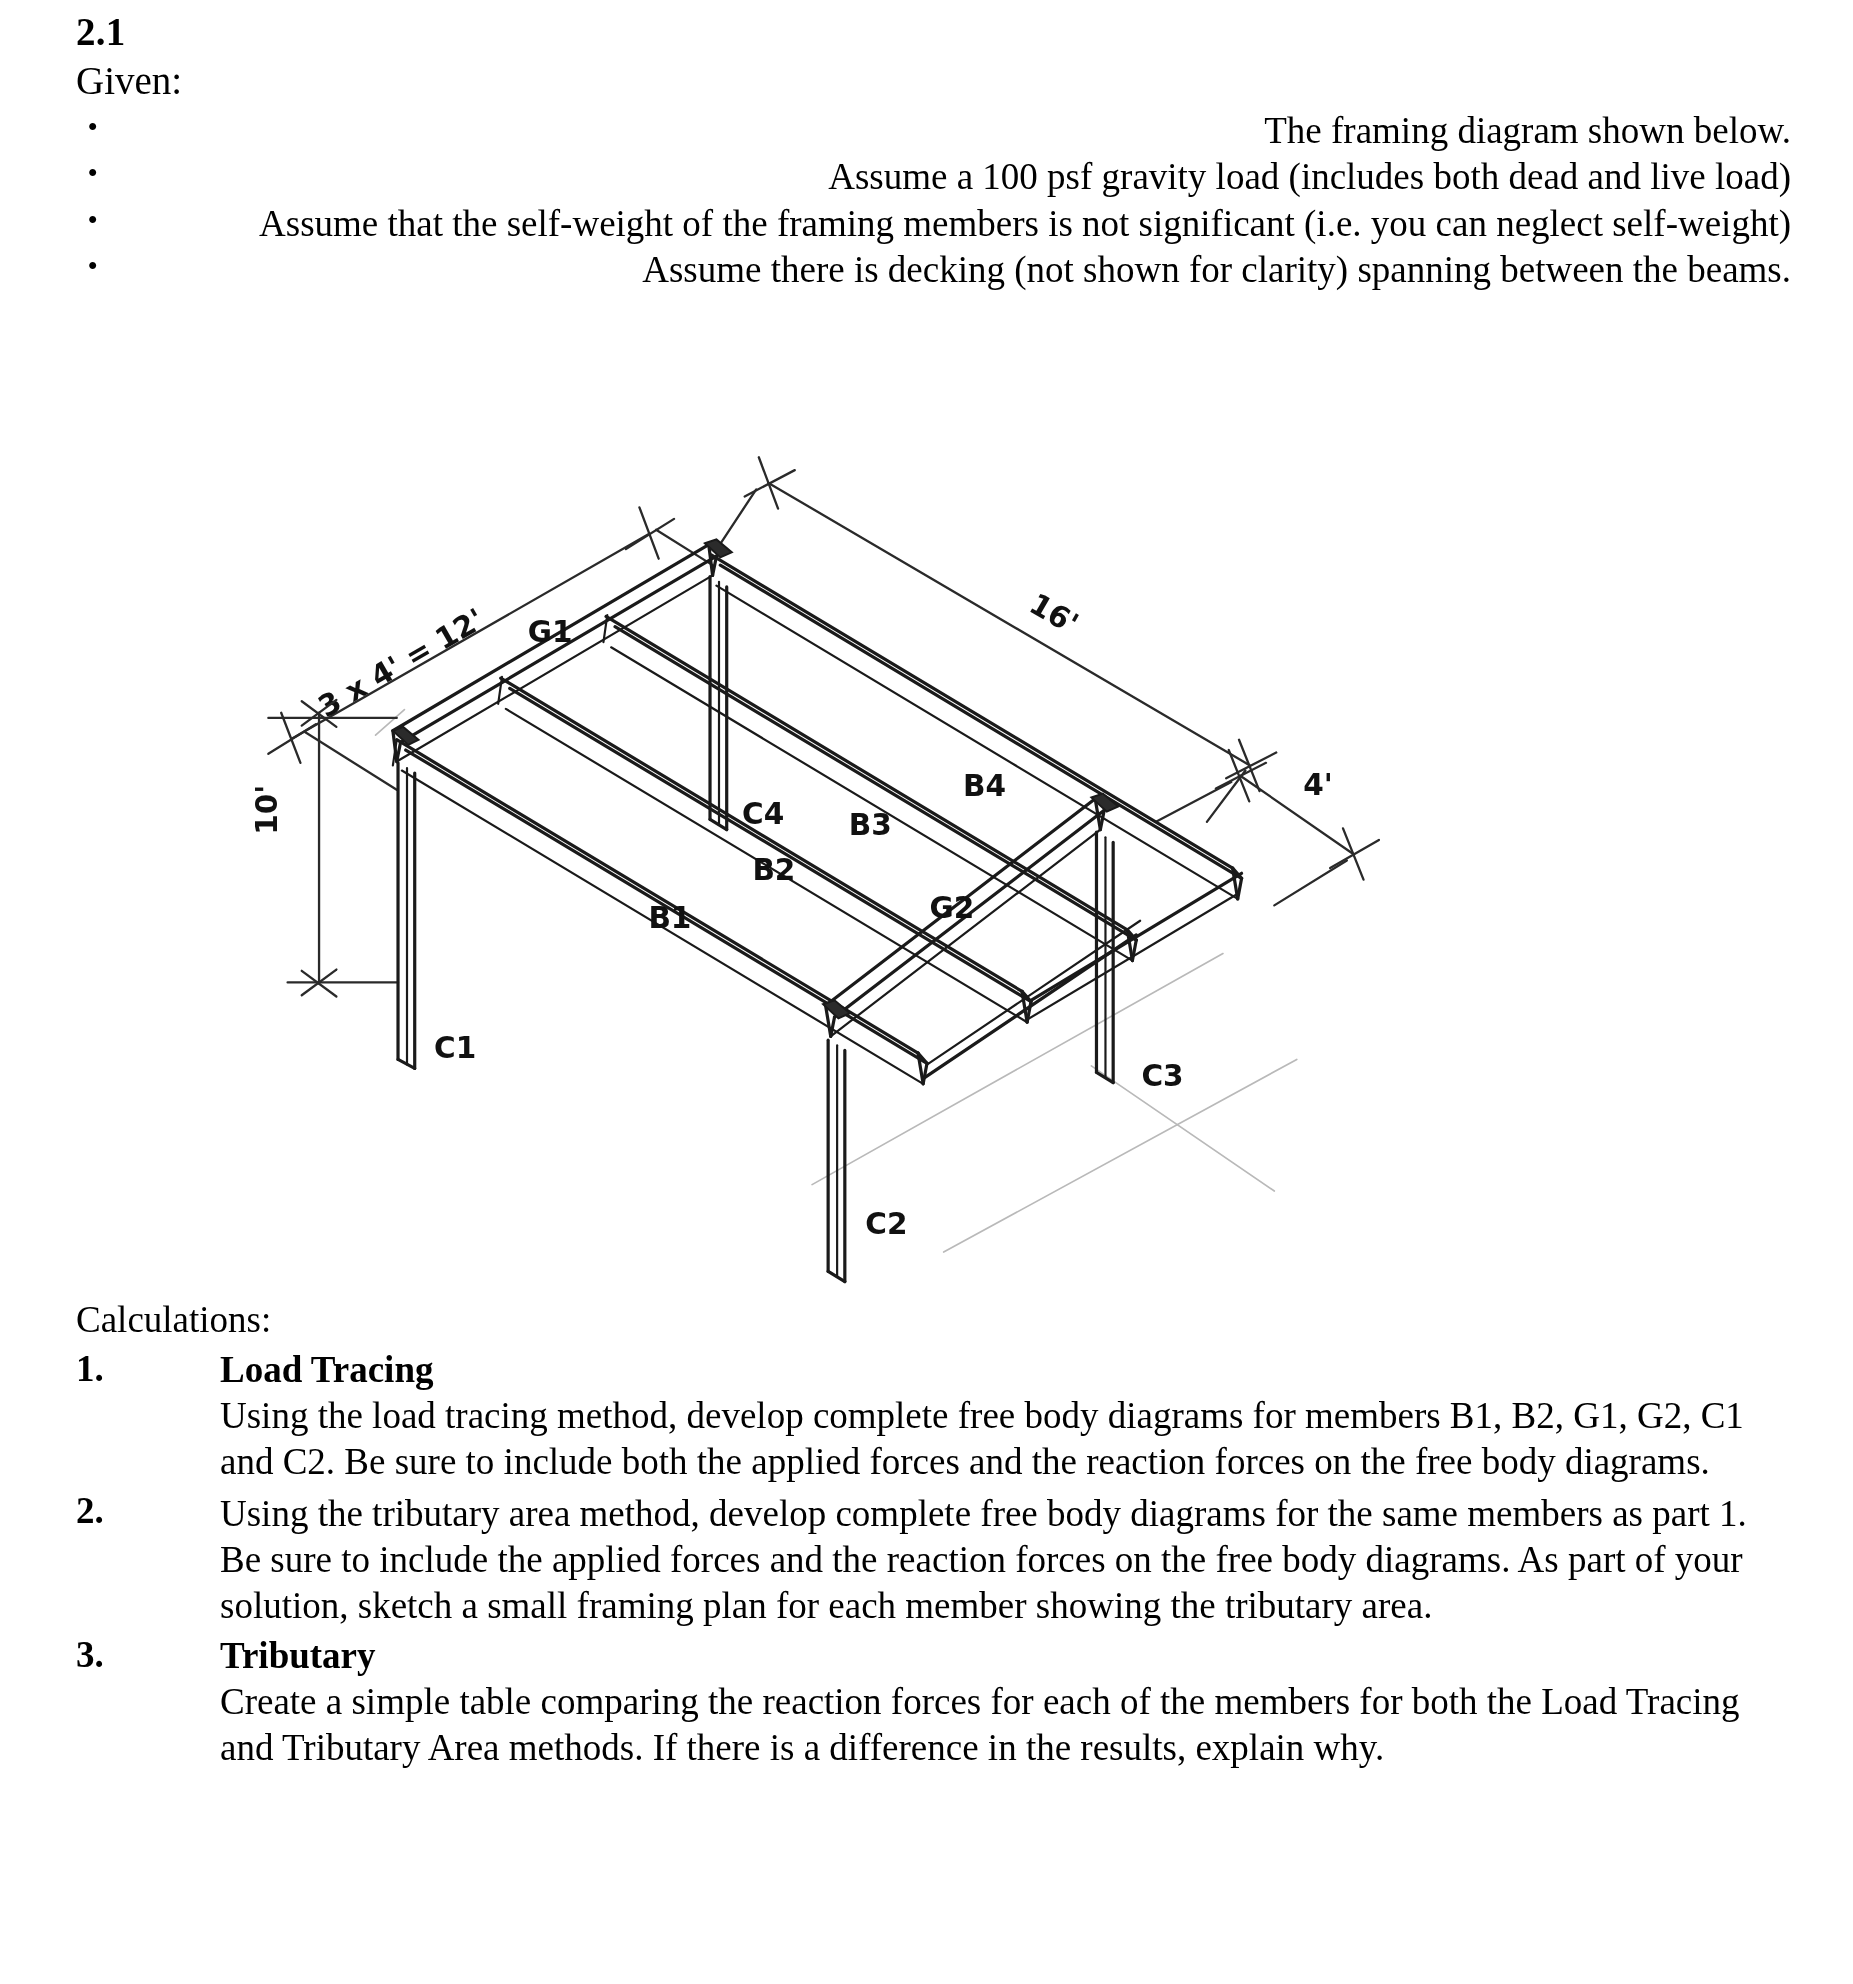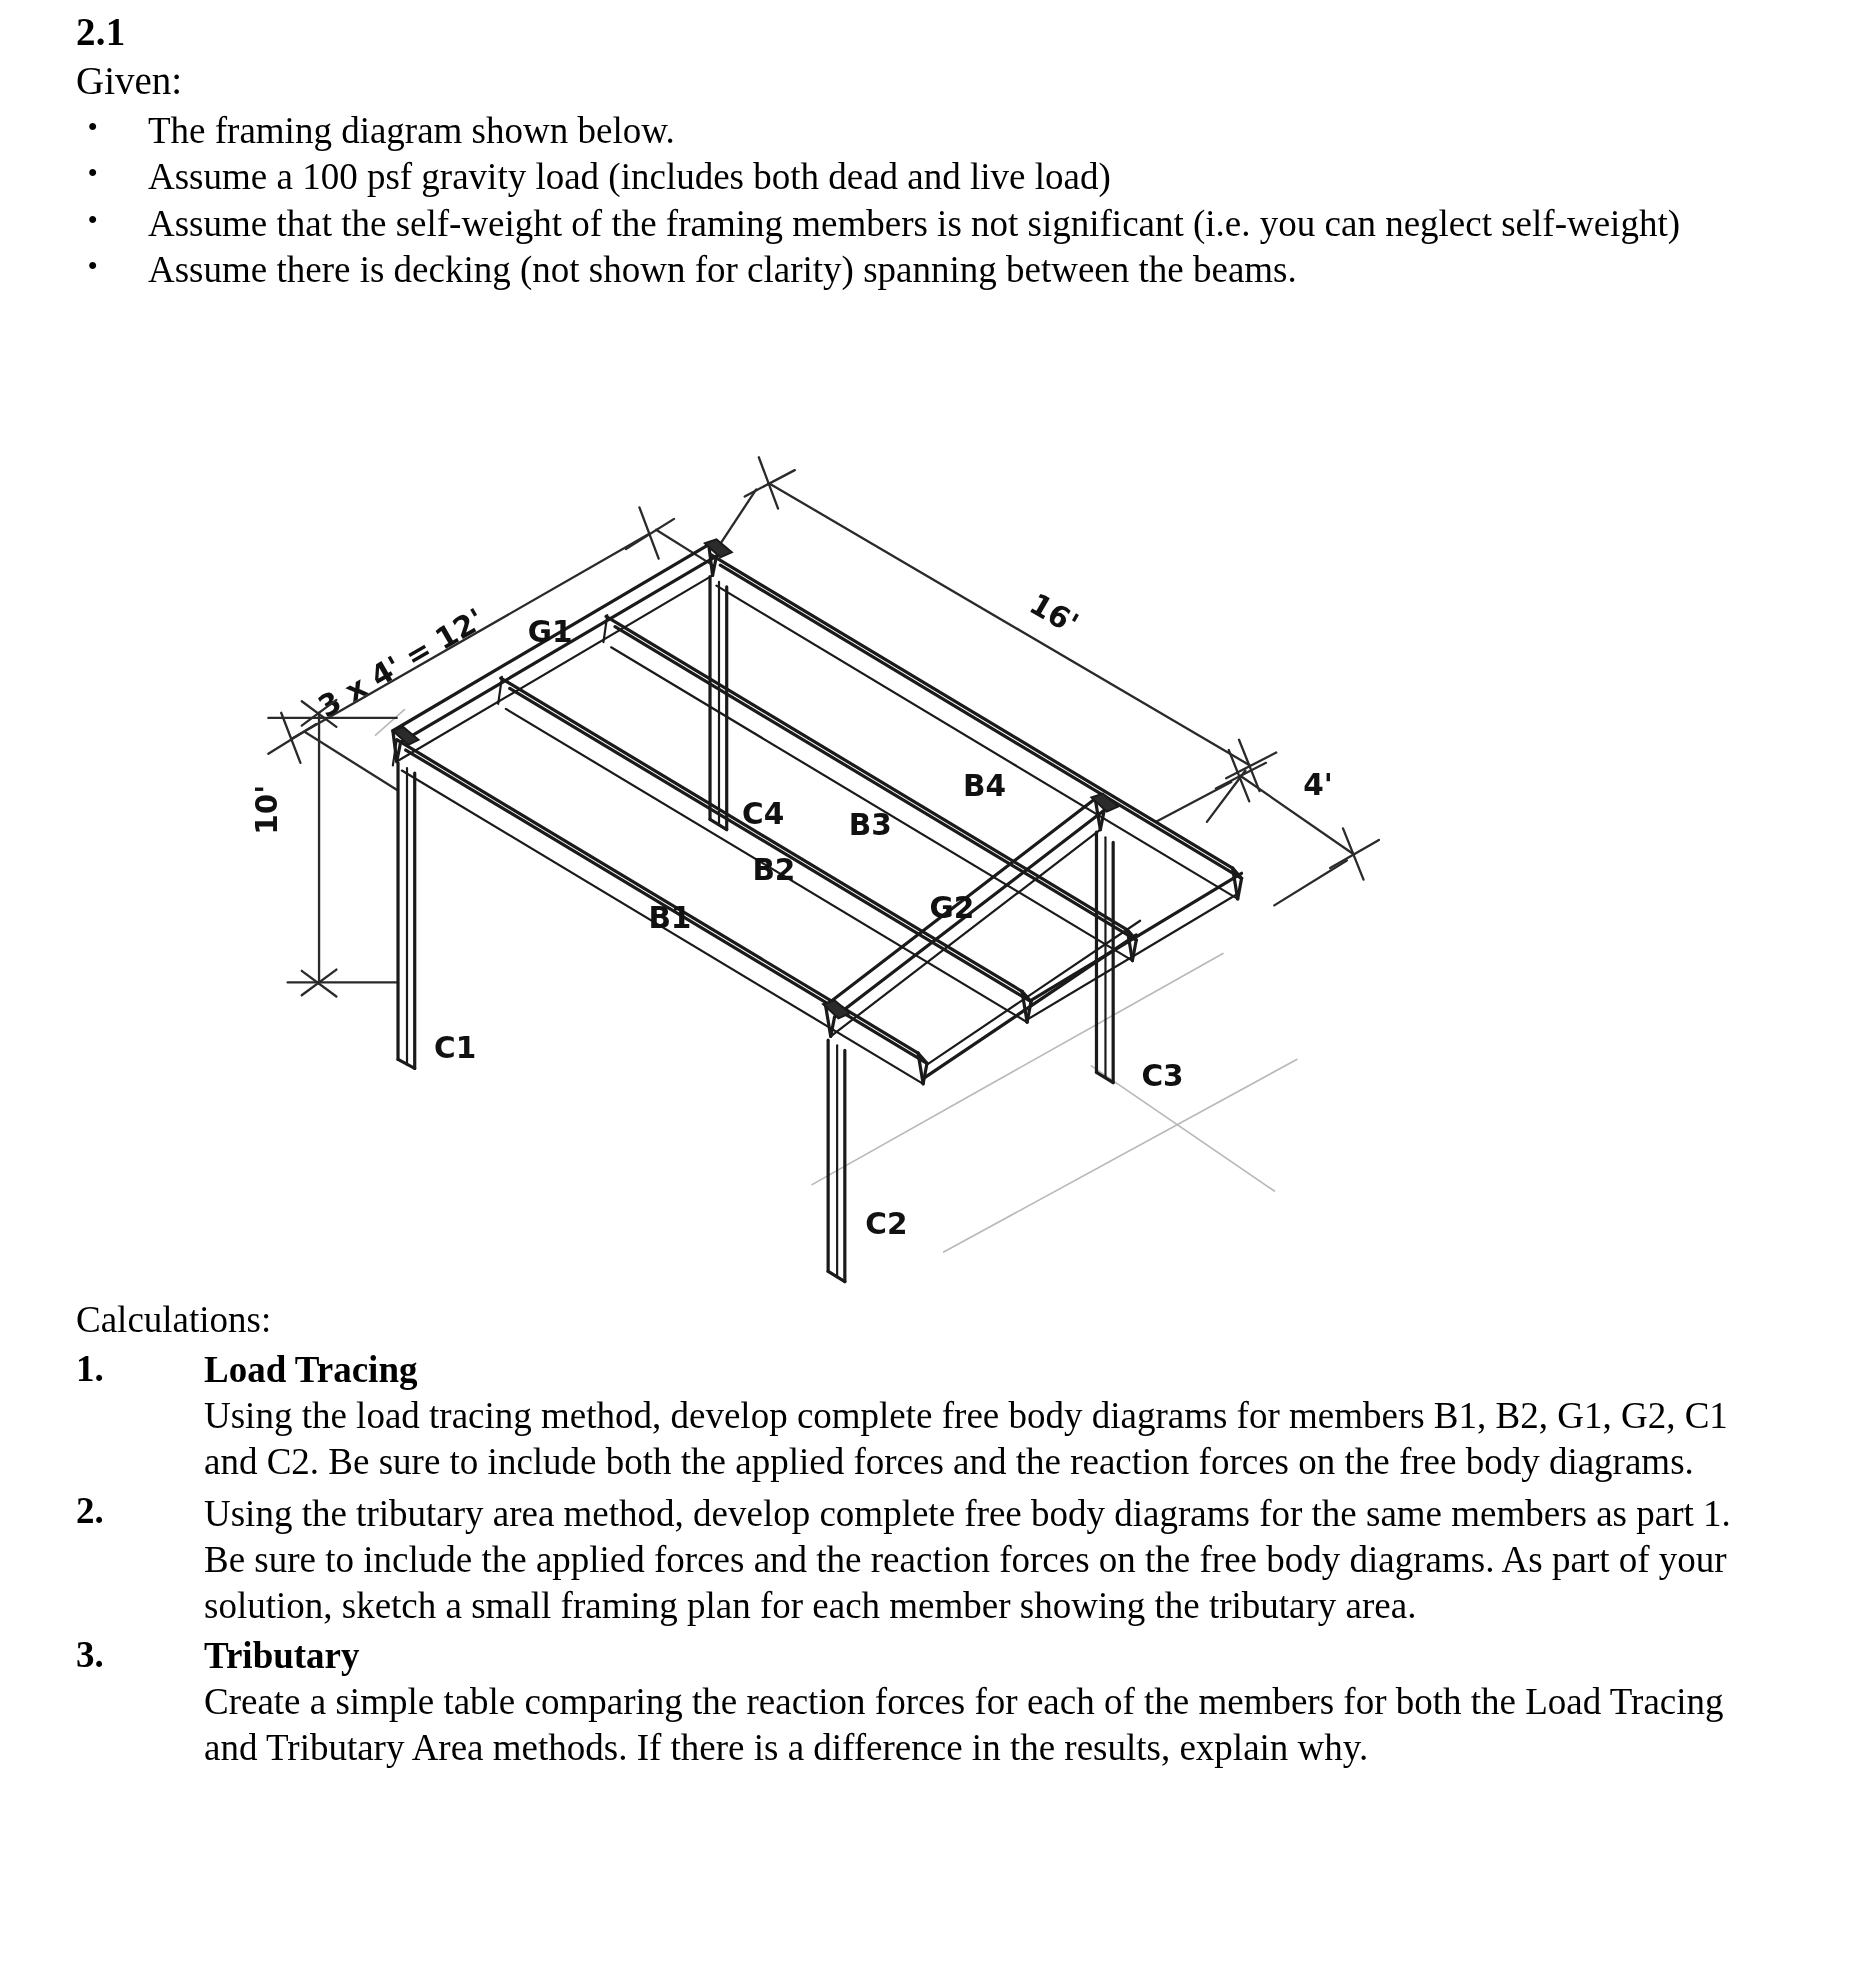--- a/index.html
+++ b/index.html
@@ -9,29 +9,29 @@
     color:#000;
   }
   .page{position:absolute;inset:0;padding:6px;}
 
   .h-num{position:absolute;left:76px;top:9px;font-size:39px;font-weight:bold;letter-spacing:0.3px;}
   .h-given{position:absolute;left:76px;top:58px;font-size:39px;font-weight:normal;}
 
   .bullets{position:absolute;left:76px;top:108px;width:1720px;}
   .bline{display:flex;align-items:flex-start;font-size:37px;line-height:1.22;margin-bottom:1.3px;}
   .bullet-dot{width:72px;flex:0 0 72px;text-align:left;padding-left:11.6px;box-sizing:border-box;font-size:29.5px;line-height:1.35;}
-  .btext{flex:1;max-width:1643px;}
+  .btext{flex:1;max-width:1643px;text-align:right;}
 
   .figure{position:absolute;left:0;top:411px;width:1854px;height:886px;}
 
   .calc{position:absolute;left:76px;top:1298px;width:1733px;}
   .calc-title{font-size:37px;font-weight:normal;margin-bottom:6px;}
   .citem{display:flex;align-items:flex-start;margin-top:3.9px;}
   .cnum{width:128px;flex:0 0 128px;font-size:37px;font-weight:bold;}
-  .cbody{flex:1;}
+  .cbody{flex:1;margin-left:16px;}
   .csub{font-size:37px;font-weight:bold;line-height:1.22;}
   .cpara{font-size:37px;line-height:1.245;margin-top:1.3px;max-width:1560px;}
 
   svg{display:block;overflow:visible;}
   .ink{fill:none;stroke:#1a1a1a;stroke-width:5;stroke-linecap:round;stroke-linejoin:round;}
   .ink-thin{fill:none;stroke:#1a1a1a;stroke-width:3.4;stroke-linecap:round;stroke-linejoin:round;}
   .ink-dim{fill:none;stroke:#2a2a2a;stroke-width:3.6;stroke-linecap:round;}
   .ink-ghost{fill:none;stroke:#b9b9b9;stroke-width:2.6;stroke-linecap:round;}
   .ink-fill{fill:#2b2b2b;stroke:#1a1a1a;stroke-width:3;}
   .hand{font-family:"DejaVu Sans","Liberation Sans",sans-serif;font-size:46px;fill:#111;font-weight:600;}

